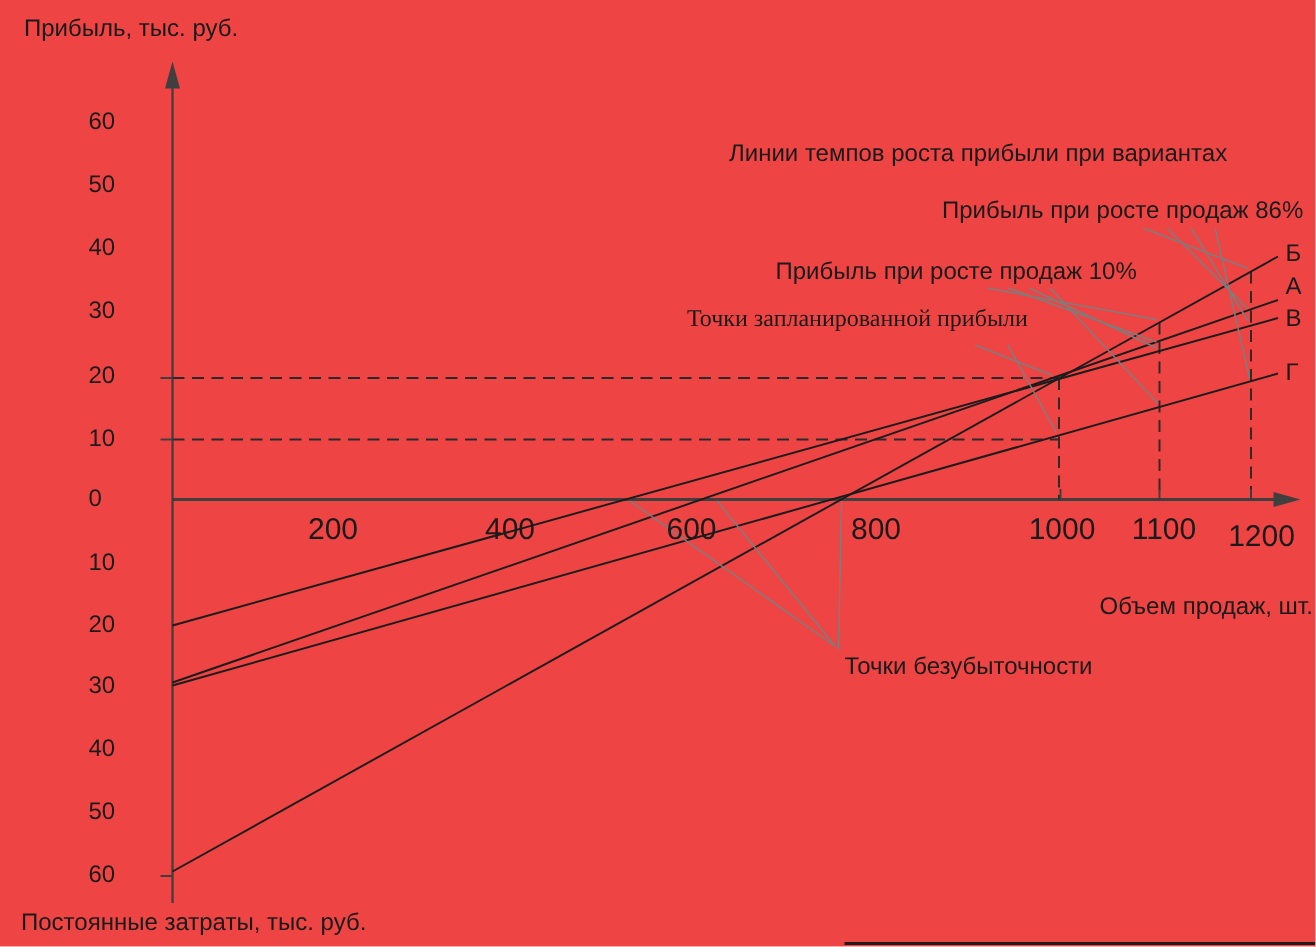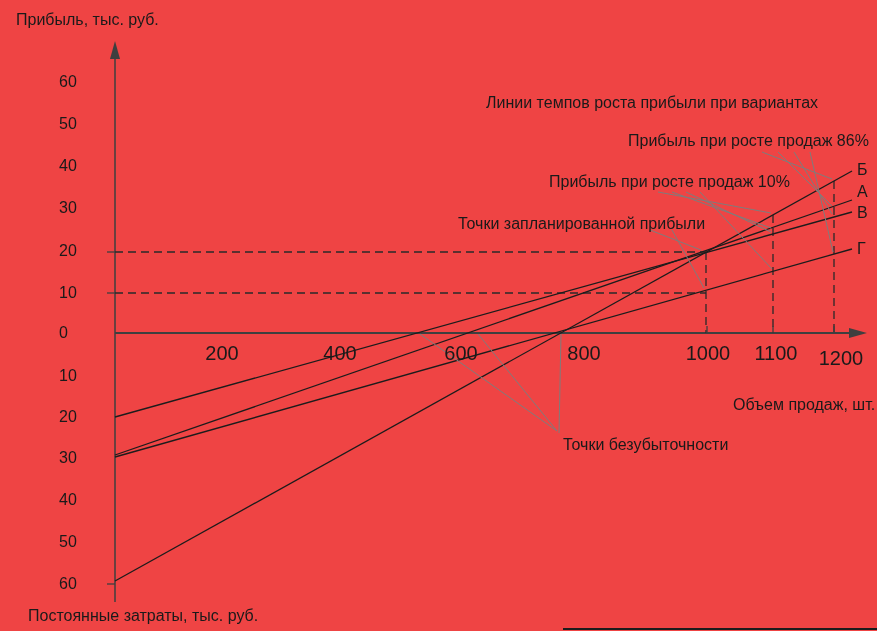--- a/index.html
+++ b/index.html
@@ -52,29 +52,29 @@
       <line x1="810" y1="152" x2="833" y2="252" stroke="#7d7d7d" stroke-width="1"></line>
       <line x1="563" y1="629" x2="877" y2="629" stroke="#1c1c1c" stroke-width="2"></line>
     </svg>
 
   <div class="txt" style="left: 16px; top: 11px;">Прибыль, тыс. руб.</div>
 
   <div class="txt" style="left: 486px; top: 94px;">Линии темпов роста прибыли при вариантах</div>
 
   <div class="txt" style="left: 628px; top: 132px;">Прибыль при росте продаж 86%</div>
 
-  <div class="txt" style="left: 517px; top: 173px; margin-left: 32px;">Прибыль при росте продаж 10%</div>
+  <div class="txt" style="left: 517px; top: 173px;">Прибыль при росте продаж 10%</div>
 
-  <div class="txt" style="left: 458px; top: 215px;">Точки запланированной прибыли</div>
+  <div class="txt" style="left: 458px; top: 204px; font-family: Liberation Serif, serif;">Точки запланированной прибыли</div>
 
   <div class="txt" style="left: 563px; top: 436px;">Точки безубыточности</div>
 
   <div class="txt" style="left: 733px; top: 364px; margin-top: 32px;">Объем продаж, шт.</div>
 
-  <div class="txt" style="left: 28px; top: 607px;">Постоянные затраты, тыс. руб.</div>
+  <div class="txt" style="left: 14px; top: 607px;">Постоянные затраты, тыс. руб.</div>
 
   <div class="linelabel" style="left: 857px; top: 161px;">Б</div>
   <div class="linelabel" style="left: 857px; top: 183px;">А</div>
   <div class="linelabel" style="left: 857px; top: 204px;">В</div>
   <div class="linelabel" style="left: 857px; top: 240px;">Г</div>
 <div class="ytick" style="left: 59px; top: 73px;">60</div>
     <div class="ytick" style="left: 59px; top: 115px;">50</div>
     <div class="ytick" style="left: 59px; top: 157px;">40</div>
     <div class="ytick" style="left: 59px; top: 199px;">30</div>
     <div class="ytick" style="left: 59px; top: 242px;">20</div>

